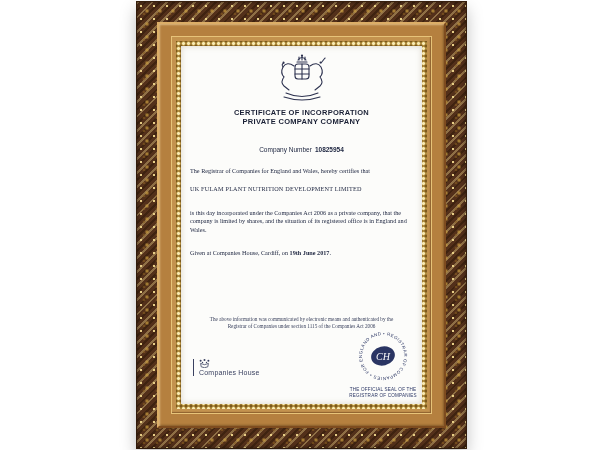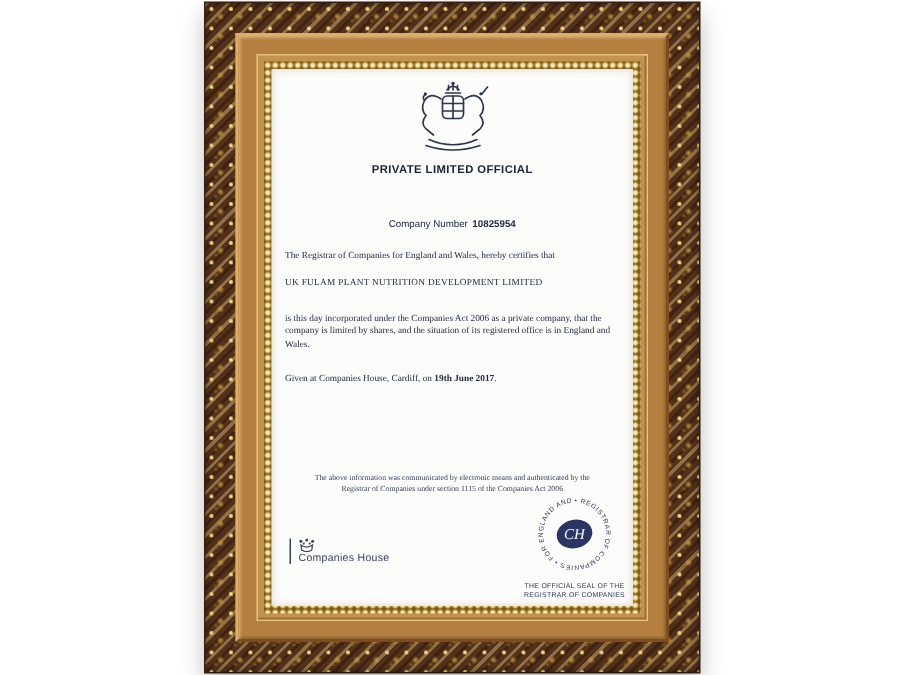--- a/index.html
+++ b/index.html
@@ -102,21 +102,22 @@
                   <path d="M13 43 q18 6 36 0"></path>
                 </g>
                 <g fill="#2e3350">
                   <circle cx="31" cy="1.6" r="1.1"></circle>
                   <circle cx="12.5" cy="8.5" r="1"></circle>
                   <circle cx="49.5" cy="8.5" r="1"></circle>
                 </g>
               </svg>
 
               <div class="title">
-                <div>PRIVATE LIMITED OFFICIAL</div>
+                <div>CERTIFICATE OF INCORPORATION</div>
+                <div>PRIVATE COMPANY COMPANY</div>
               </div>
 
               <div class="company-number">
                 <span>Company Number</span><span class="num">10825954</span>
               </div>
 
               <div class="bodytext certifies">The Registrar of Companies for England and Wales, hereby certifies that</div>
 
               <div class="bodytext companyname">UK FULAM PLANT NUTRITION DEVELOPMENT LIMITED</div>
 

